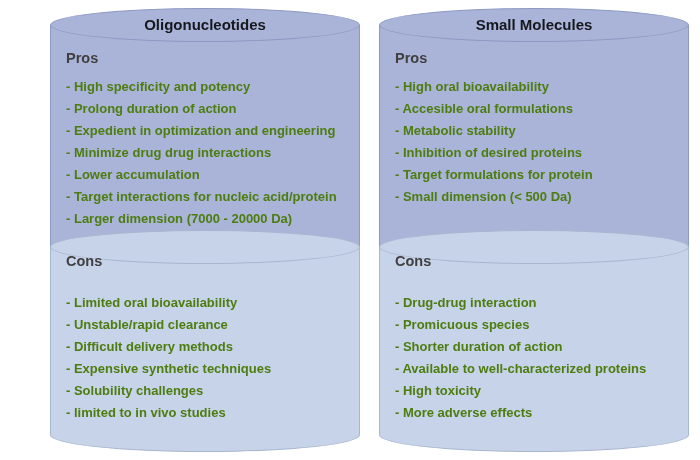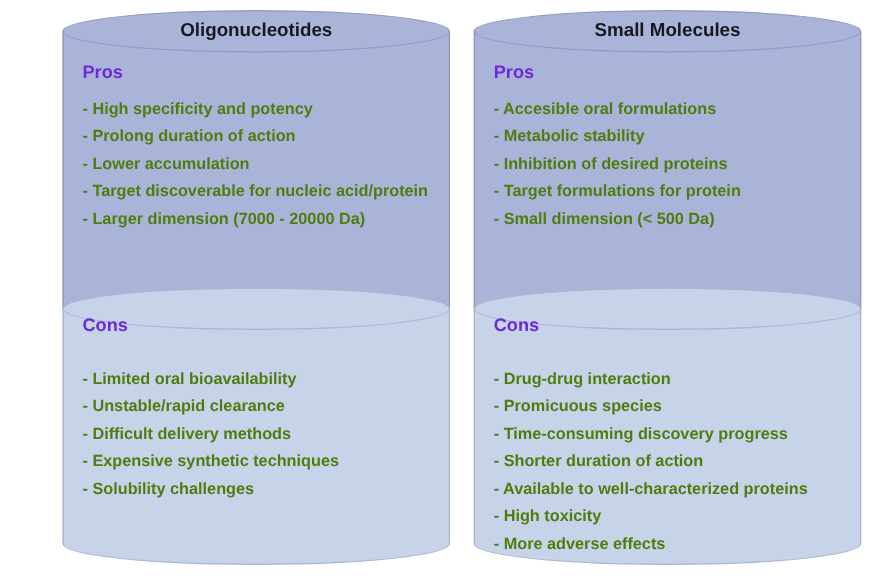--- a/index.html
+++ b/index.html
@@ -119,21 +119,21 @@
     top: 0;
     width: 100%;
     height: 100%;
     z-index: 5;
   }
   .section-head {
     position: absolute;
     left: 16px;
     font-size: 14.5px;
     font-weight: bold;
-    color: #6d28d9;
+    color: #404040;
   }
   .pros-head { top: 42px; }
   .cons-head { top: 245px; }
 
   .list {
     position: absolute;
     left: 16px;
     margin: 0;
     padding: 0;
     list-style: none;
@@ -162,58 +162,61 @@
       <div class="pros-body"></div>
       <div class="cap-mid"></div>
       <div class="cap-top"></div>
     </div>
     <div class="content">
       <div class="title">Oligonucleotides</div>
       <div class="section-head pros-head">Pros</div>
       <ul class="list pros-list">
         <li>- High specificity and potency</li>
         <li>- Prolong duration of action</li>
+        <li>- Expedient in optimization and engineering</li>
+        <li>- Minimize drug drug interactions</li>
         <li>- Lower accumulation</li>
-        <li>- Target discoverable for nucleic acid/protein</li>
+        <li>- Target interactions for nucleic acid/protein</li>
         <li>- Larger dimension (7000 - 20000 Da)</li>
       </ul>
       <div class="section-head cons-head">Cons</div>
       <ul class="list cons-list">
         <li>- Limited oral bioavailability</li>
         <li>- Unstable/rapid clearance</li>
         <li>- Difficult delivery methods</li>
         <li>- Expensive synthetic techniques</li>
         <li>- Solubility challenges</li>
+        <li>- limited to in vivo studies</li>
       </ul>
     </div>
   </div>
 
   <div class="column right">
     <div class="cyl">
       <div class="cons-body"></div>
       <div class="cap-bottom"></div>
       <div class="pros-body"></div>
       <div class="cap-mid"></div>
       <div class="cap-top"></div>
     </div>
     <div class="content">
       <div class="title">Small Molecules</div>
       <div class="section-head pros-head">Pros</div>
       <ul class="list pros-list">
+        <li>- High oral bioavailability</li>
         <li>- Accesible oral formulations</li>
         <li>- Metabolic stability</li>
         <li>- Inhibition of desired proteins</li>
         <li>- Target formulations for protein</li>
         <li>- Small dimension (&lt; 500 Da)</li>
       </ul>
       <div class="section-head cons-head">Cons</div>
       <ul class="list cons-list">
         <li>- Drug-drug interaction</li>
         <li>- Promicuous species</li>
-        <li>- Time-consuming discovery progress</li>
         <li>- Shorter duration of action</li>
         <li>- Available to well-characterized proteins</li>
         <li>- High toxicity</li>
         <li>- More adverse effects</li>
       </ul>
     </div>
   </div>
 
 </div>
 

